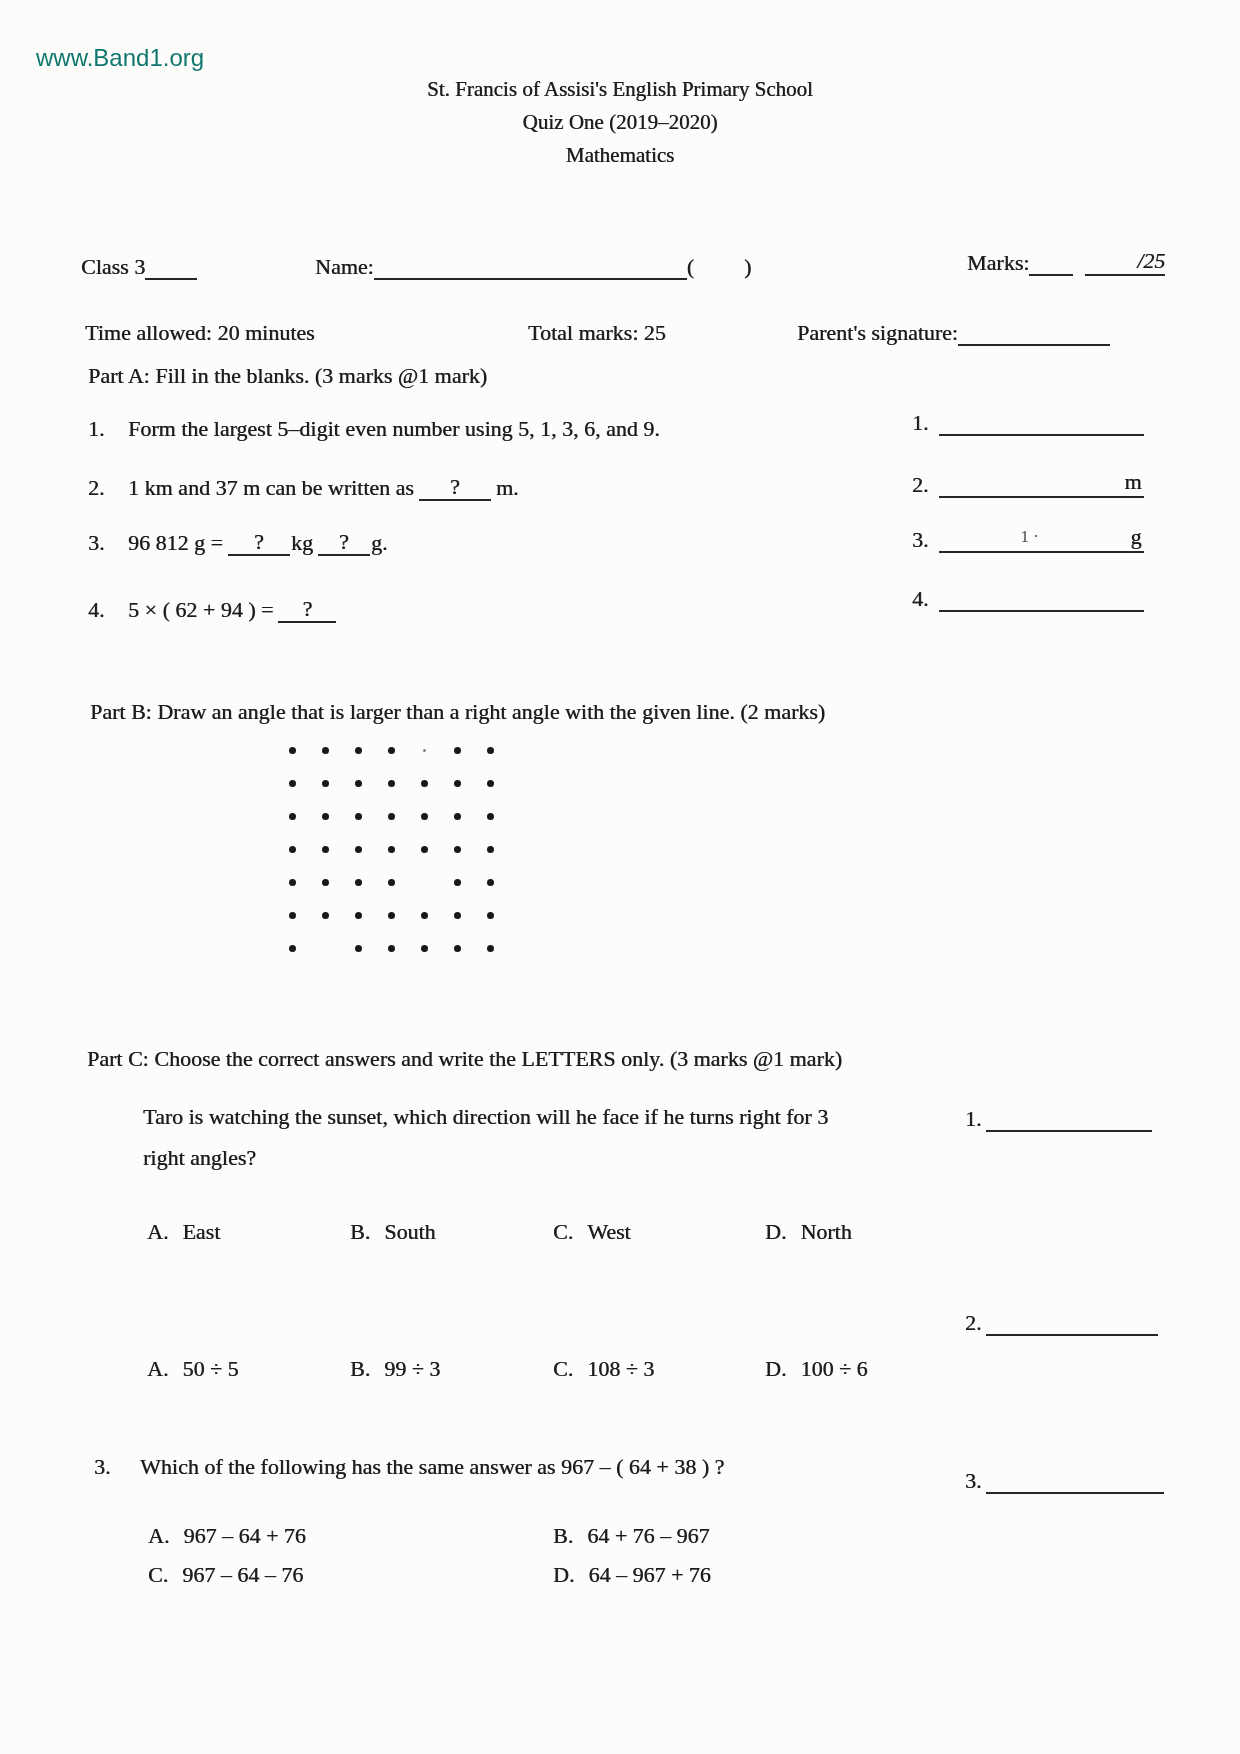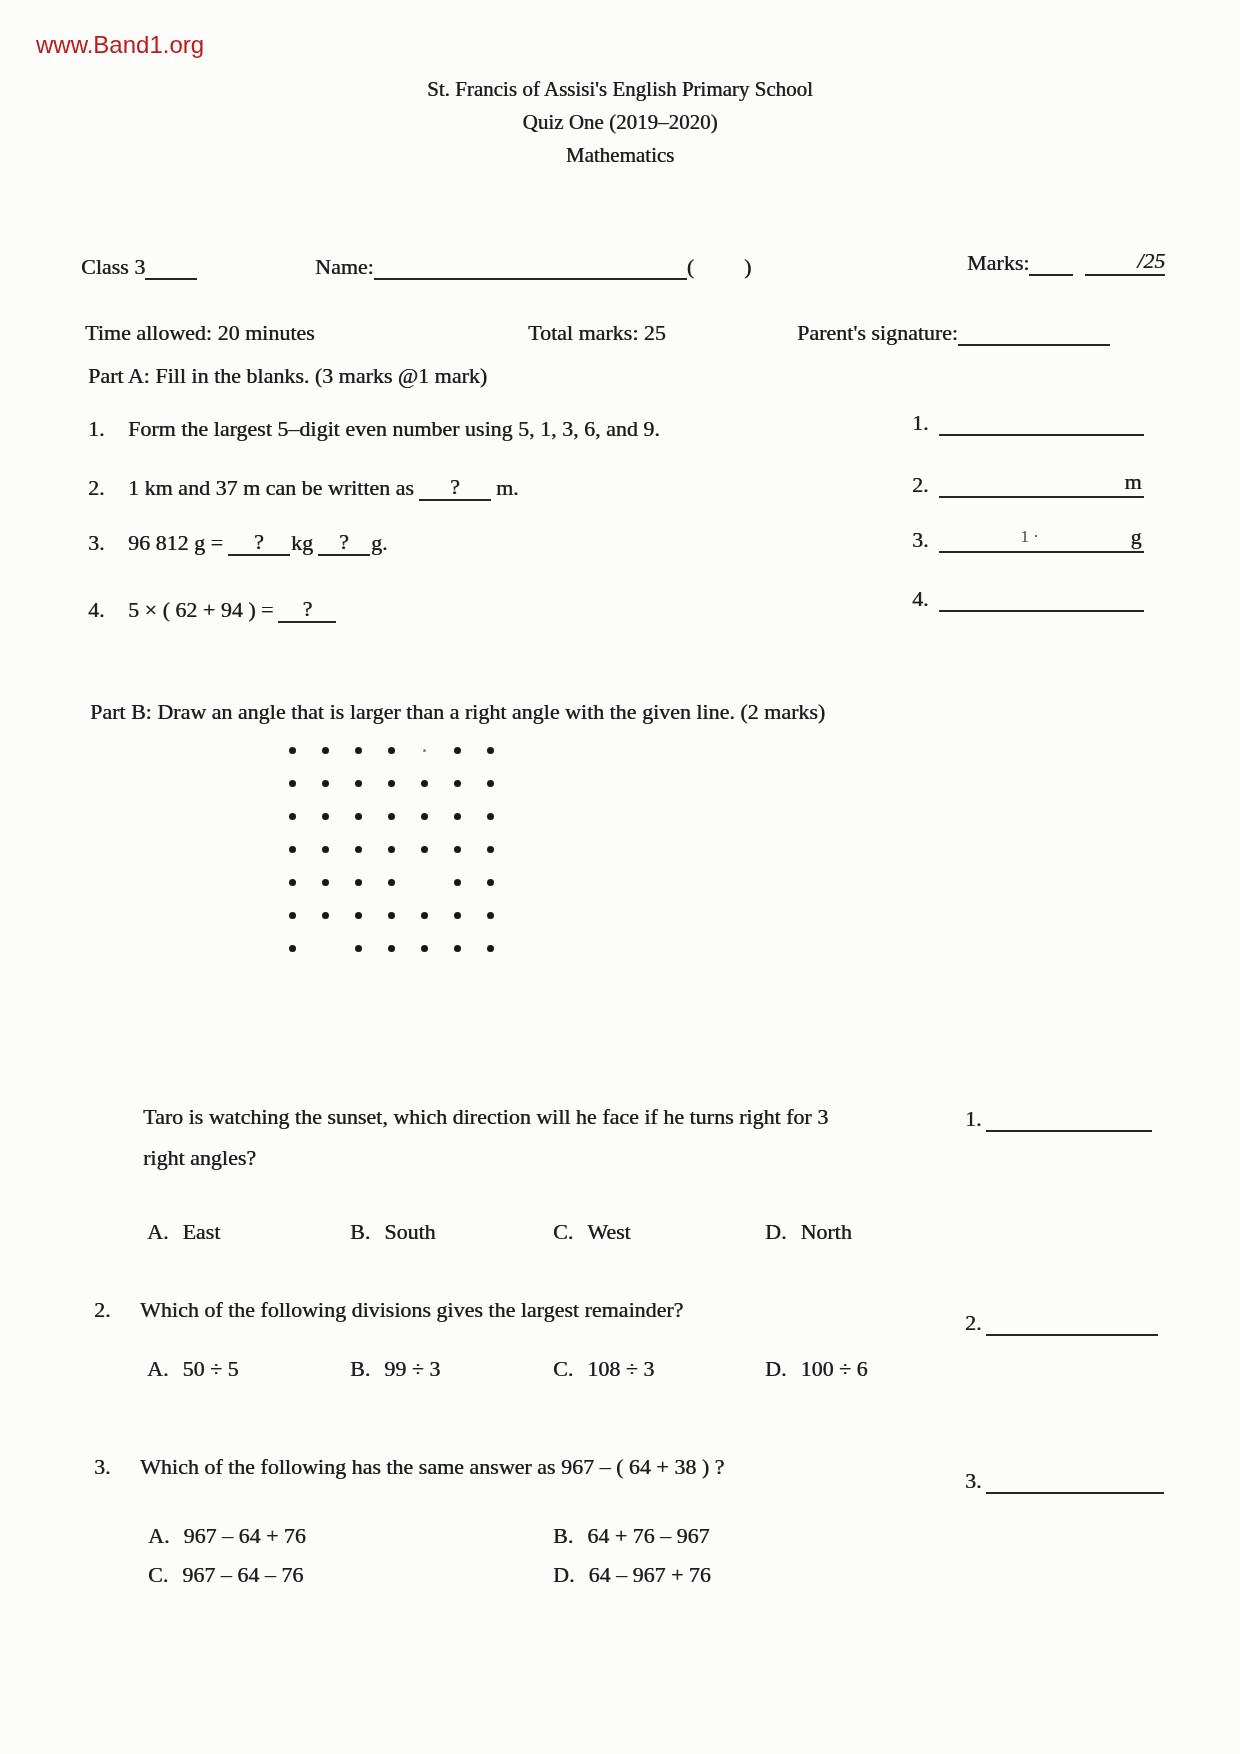--- a/index.html
+++ b/index.html
@@ -9,23 +9,23 @@
     height:1754px;
     background:#fcfcfb;
     font-family:"Liberation Serif","DejaVu Serif",serif;
     color:#1c1c1c;
     overflow:hidden;
   }
   .abs{position:absolute;white-space:nowrap;font-size:22px;line-height:26px;}
   .ink{text-shadow:0.5px 0.3px 0 rgba(25,25,25,0.8);}
   .center{position:absolute;left:0;width:100%;text-align:center;}
   .watermark{
-    position:absolute;left:36px;top:31px;
+    position:absolute;left:36px;top:44px;
     font-family:"Liberation Sans","DejaVu Sans",sans-serif;
-    font-size:24px;color:#b91c1c;white-space:nowrap;
+    font-size:24px;color:#0f766e;white-space:nowrap;
   }
   .uline{display:inline-block;border-bottom:2.5px solid #262626;height:22px;vertical-align:bottom;}
   .uline.with-text{text-align:right;font-style:italic;height:26px;}
   .blank{display:inline-block;text-align:center;border-bottom:2.5px solid #262626;height:25px;vertical-align:bottom;margin:0 5px;}
   .qnum{display:inline-block;width:40px;}
   .qnum-c{display:inline-block;width:46px;}
   .ans-num{display:inline-block;}
   .ans-line{display:inline-block;position:relative;height:26px;border-bottom:2.5px solid #262626;vertical-align:bottom;margin-left:10px;}
   .ans-line-c{display:inline-block;position:relative;height:26px;border-bottom:2.5px solid #262626;vertical-align:bottom;margin-left:4px;}
   .ans-mark{position:absolute;left:40%;bottom:1px;font-size:17px;color:#4a4a4a;text-shadow:none;}
@@ -235,36 +235,34 @@
         <span class="dot"></span>
       </div>
       <div class="dot-cell">
         <span class="dot"></span>
       </div>
       <div class="dot-cell">
         <span class="dot"></span>
       </div>
     </div>
 
+  <div class="abs ink" style="left:87px;top:1046px;">Part C: Choose the correct answers and write the LETTERS only. (3 marks @1 mark)</div>
 
   <div class="abs ink" style="left:143px;top:1104px;">Taro is watching the sunset, which direction will he face if he turns right for 3</div>
   <div class="abs ink" style="left:143px;top:1145px;">right angles?</div>
   <div class="abs ink" style="left:965px;top:1104px;">
     <span>1.</span><span class="ans-line-c" style="width:166px;"></span>
   </div>
   <div class="abs-row" style="top:1219px;">
     <span class="opt ink opt-a"><span class="opt-label">A.</span><span>East</span></span>
     <span class="opt ink opt-b"><span class="opt-label">B.</span><span>South</span></span>
     <span class="opt ink opt-c"><span class="opt-label">C.</span><span>West</span></span>
     <span class="opt ink opt-d"><span class="opt-label">D.</span><span>North</span></span>
   </div>
 
-  <div class="abs ink" style="left:94px;top:1297px;">
-    <span class="qnum-c">2.</span><span>Which of the following divisions gives the largest remainder?</span>
-  </div>
   <div class="abs ink" style="left:965px;top:1308px;">
     <span>2.</span><span class="ans-line-c" style="width:172px;"></span>
   </div>
   <div class="abs-row" style="top:1356px;">
     <span class="opt ink opt-a"><span class="opt-label">A.</span><span>50 ÷ 5</span></span>
     <span class="opt ink opt-b"><span class="opt-label">B.</span><span>99 ÷ 3</span></span>
     <span class="opt ink opt-c"><span class="opt-label">C.</span><span>108 ÷ 3</span></span>
     <span class="opt ink opt-d"><span class="opt-label">D.</span><span>100 ÷ 6</span></span>
   </div>
 

